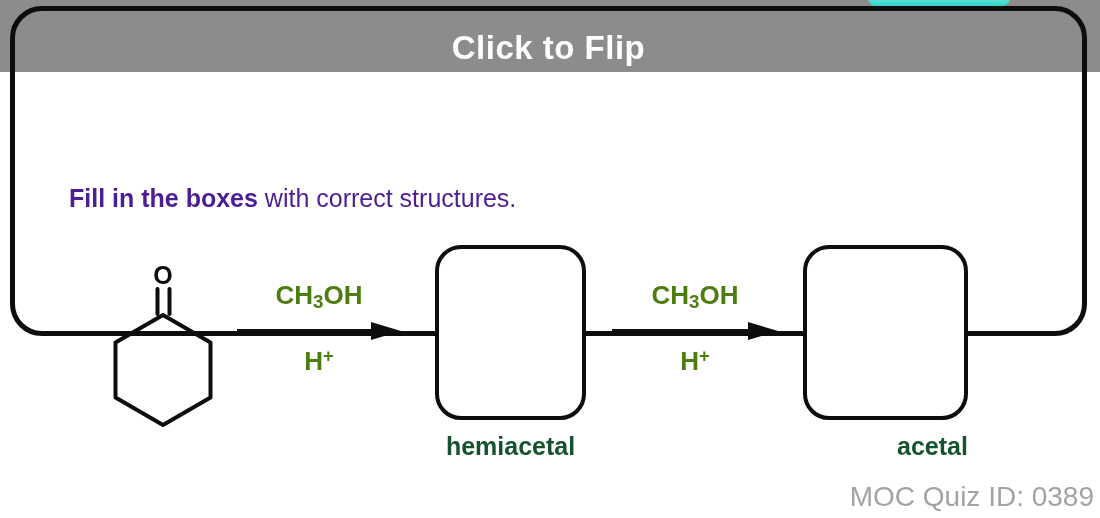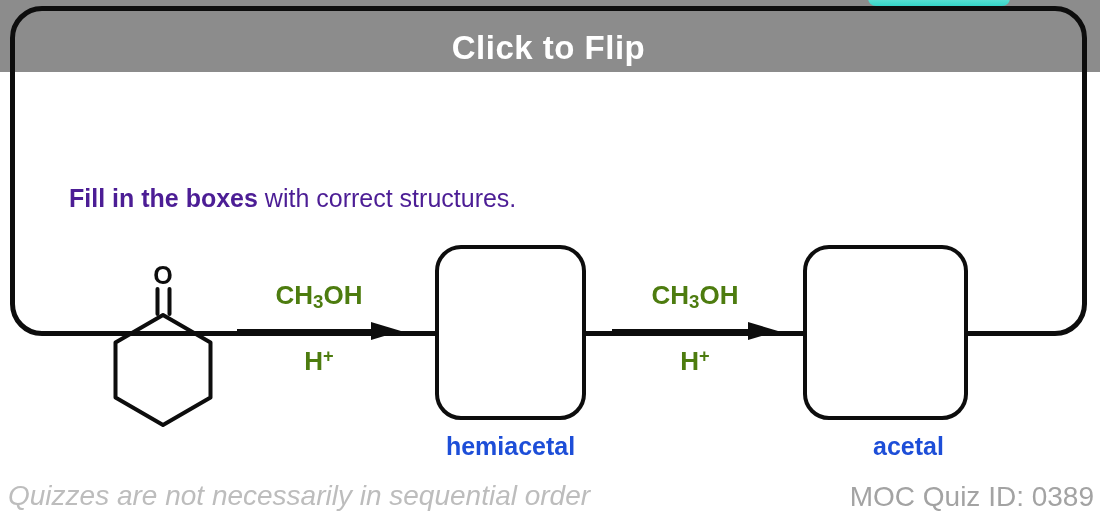--- a/index.html
+++ b/index.html
@@ -86,21 +86,21 @@
     box-sizing: border-box;
     border: 4.5px solid #0d0d0d;
     border-radius: 26px;
     background: #ffffff;
   }
   .box-label {
     position: absolute;
     text-align: center;
     font-size: 25px;
     font-weight: bold;
-    color: #1d4ed8;
+    color: #14532d;
   }
 
   .footer-left {
     position: absolute;
     left: 8px; top: 480px;
     font-size: 28px;
     font-style: italic;
     color: var(--footer_left, #bdbdbd);
     white-space: nowrap;
   }
@@ -158,18 +158,17 @@
   </div>
   <svg class="rxn-arrow" style="left:612px; top:320px;" width="168" height="22" viewBox="0 0 168 22">
     <line x1="0" y1="11" x2="140" y2="11" stroke="#0d0d0d" stroke-width="4"></line>
     <polygon points="136,2 166,11 136,20" fill="#0d0d0d"></polygon>
   </svg>
   <div class="reagent-bottom" style="left:612px; top:347px; width:166px;">
     <span>H</span><sup>+</sup>
   </div>
 
   <div class="answer-box" style="left:803px; top:245px; width:165px; height:175px;"></div>
-  <div class="box-label" style="left:826px; top:432px; width:165px;">acetal</div>
+  <div class="box-label" style="left:850px; top:432px; width:165px;">acetal</div>
 
-  <div class="footer-left">Quizzes are not necessarily in sequential order</div>
   <div class="footer-right">MOC Quiz ID: 0389</div>
 
 </div>
 
 </body></html>

